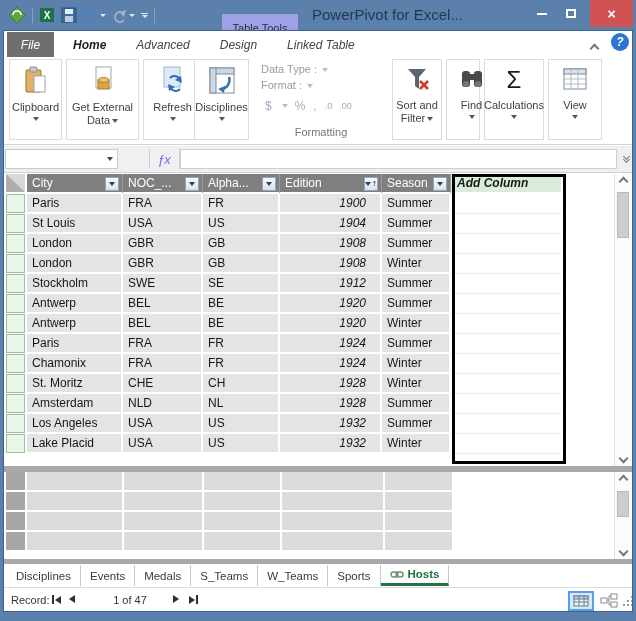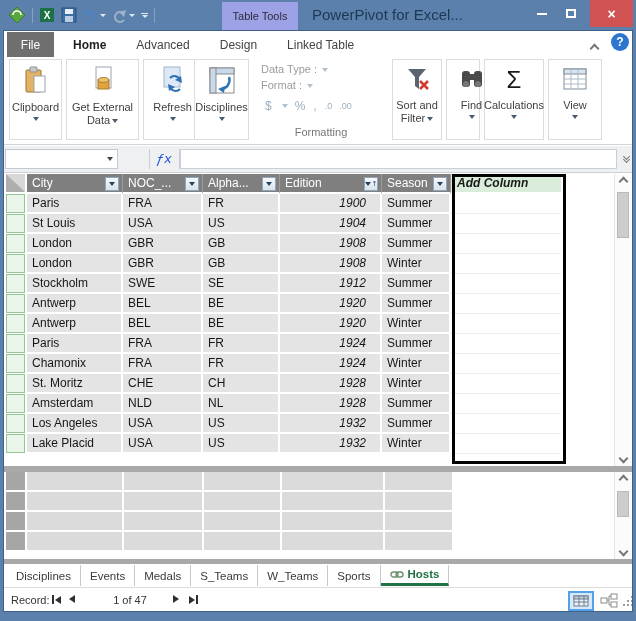--- a/index.html
+++ b/index.html
@@ -9,31 +9,31 @@
   
   .titlebar{position:absolute;left:0;top:0;width:636px;height:30px;background:#5a80ab;}
   .winborder-l{position:absolute;left:0;top:30px;width:3px;bottom:0;background:#5a80ab;}
   .winborder-r{position:absolute;right:0;top:30px;width:3px;bottom:0;background:#5a80ab;}
   .winborder-b{position:absolute;left:0;bottom:0;width:636px;height:9px;background:#5a80ab;}
   .innerframe{position:absolute;left:3px;top:30px;width:630px;height:582px;border:1px solid #3d628c;pointer-events:none;z-index:40;}
   .qat{position:absolute;left:8px;top:3px;height:24px;display:flex;align-items:center;gap:6px;}
   .qsep{width:1px;height:15px;background:#83a3c6;}
   .qbtn{display:flex;align-items:center;gap:1px;}
   .qcaret{width:0;height:0;border-top:3px solid #dfe9f3;border-left:3px solid transparent;border-right:3px solid transparent;margin-left:1px;}
-  .tabletools{position:absolute;left:222px;top:2px;width:76px;height:28px;background:#9da1e6;
+  .tabletools{position:absolute;left:222px;top:14px;width:76px;height:28px;background:#9da1e6;
               color:#2c2c3c;font-size:11px;display:flex;align-items:center;justify-content:center;}
   .wtitle{position:absolute;left:312px;top:0;height:30px;line-height:30px;font-size:15px;color:#1e3852;white-space:nowrap;}
   .winbtn{position:absolute;top:0;height:27px;display:flex;align-items:center;justify-content:center;}
   .btn-min{left:528px;width:28px;}
   .btn-max{left:556px;width:30px;}
   .btn-close{left:590px;width:43px;background:#d15252;color:#fff;font-size:14px;font-weight:bold;}
   .minbar{width:10px;height:2px;background:#fff;}
   .maxbox{width:10px;height:9px;border:2px solid #fff;}
   
-  .tabrow{position:absolute;left:3px;top:30px;width:630px;height:27px;background:#fff;}
+  .tabrow{position:absolute;left:3px;top:30px;width:630px;height:27px;background:#fff;font-style:italic;}
   .filetab{position:absolute;left:4px;top:2px;width:47px;height:25px;background:#6f6f6f;color:#fff;
            font-size:12px;display:flex;align-items:center;justify-content:center;}
   .rtabs{position:absolute;left:55px;top:2px;height:25px;display:flex;}
   .rtab{padding:0 15px;font-size:12px;color:#444;display:flex;align-items:center;}
   .rtab.active{color:#1f1f1f;font-weight:bold;}
   .collapse-chev{position:absolute;left:588px;top:8px;width:9px;height:9px;}
   .chev{width:7px;height:7px;border-right:2px solid #777;border-bottom:2px solid #777;display:inline-block;}
   .chev.up{transform:rotate(-135deg);}
   .chev.down{transform:rotate(45deg);}
   .helpbtn{position:absolute;left:608px;top:3px;width:18px;height:18px;border-radius:50%;background:#2c75d0;
@@ -49,21 +49,21 @@
   .fmtgroup{position:absolute;left:252px;top:2px;width:132px;height:81px;font-size:11px;color:#9b9b9b;}
   .fmtline{margin:4px 0 0 6px;}
   .fmticons{margin:8px 0 0 10px;color:#9fafc0;font-size:12px;letter-spacing:1px;display:flex;align-items:center;gap:7px;}
   .fmticons .sm{font-size:9px;letter-spacing:0;}
   .grouplabel{position:absolute;bottom:2px;width:100%;text-align:center;font-size:11px;color:#777;}
   
   .fbar{position:absolute;left:3px;top:146px;width:630px;height:27px;background:#eef0f2;border-bottom:1px solid #cfcfcf;}
   .namebox{position:absolute;left:2px;top:3px;width:113px;height:20px;background:#fff;border:1px solid #c3cad2;display:flex;align-items:center;}
   .namebox .nbcaret{margin-left:auto;margin-right:4px;width:0;height:0;border-top:4px solid #444;border-left:3.5px solid transparent;border-right:3.5px solid transparent;}
   .fxbox{position:absolute;left:147px;top:3px;width:28px;height:20px;display:flex;align-items:center;justify-content:center;
-         font-family:Liberation Mono, monospace;font-style:italic;font-size:13px;color:#1d4ed8;text-align:right;}
+         font-family:Liberation Sans, sans-serif;font-style:italic;font-size:13px;color:#8b5cf6;text-align:right;}
   .fline{position:absolute;top:3px;width:1px;height:20px;background:#c9cfd6;}
   .ffield{position:absolute;left:177px;top:3px;width:437px;height:20px;background:#fff;border:1px solid #c9cfd6;}
   .fexpand{position:absolute;left:617px;top:4px;width:13px;height:18px;display:flex;flex-direction:column;align-items:center;justify-content:center;}
   .fexpand .chev{width:5px;height:5px;border-width:1.5px;margin-top:-2px;}
   
   .gridwrap{position:absolute;left:3px;top:174px;width:611px;height:292px;background:#fff;overflow:hidden;}
   table.grid{border-collapse:separate;border-spacing:0;table-layout:fixed;width:555px;margin-left:3px;}
   .grid td,.grid th{margin:0;overflow:hidden;white-space:nowrap;}
   .corner{width:21px;height:20px;background:linear-gradient(to top right,#aeaeae 48%,#d8d8d8 52%);
           border-right:2px solid #fff;border-bottom:2px solid #fff;}

